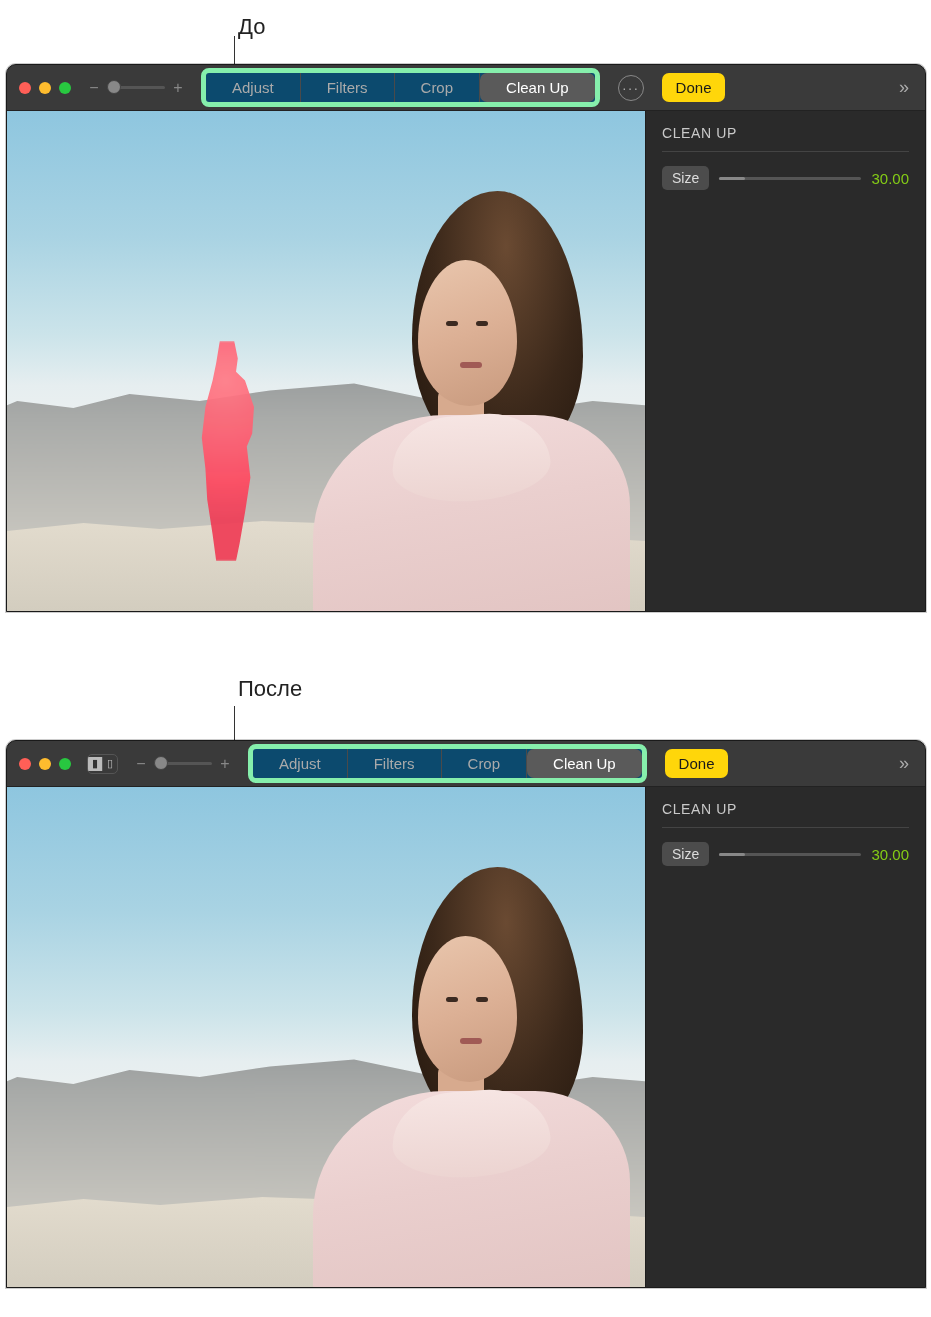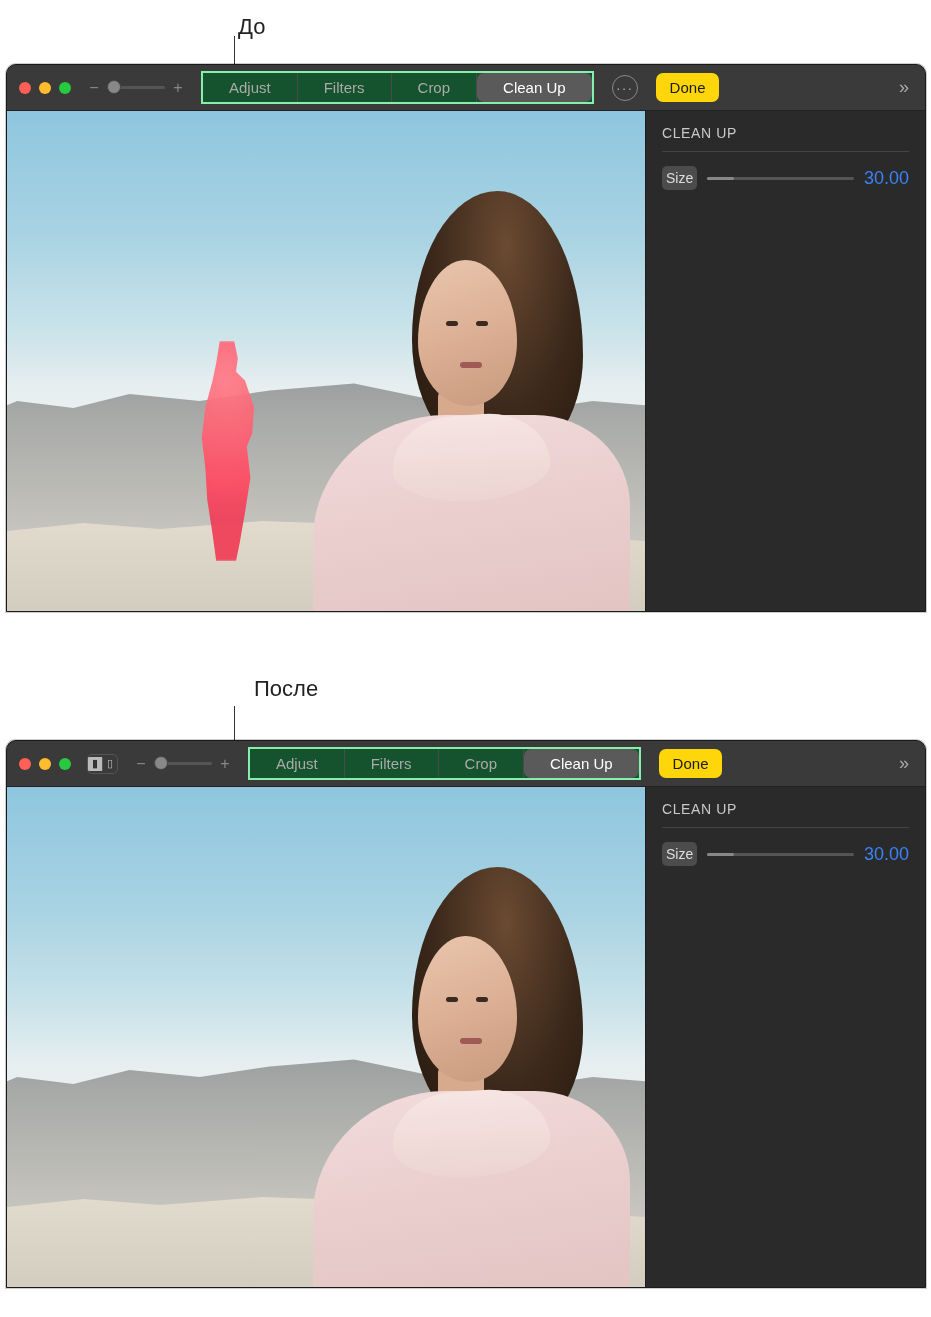--- a/index.html
+++ b/index.html
@@ -39,22 +39,22 @@
     .compare-toggle span { width: 14px; height: 14px; display: flex; align-items: center; justify-content: center; font-size: 11px; color: #bbb; }
     .compare-toggle .filled { background: #bbb; color: #333; }
     .compare-toggle .sep { width: 1px; height: 14px; background: #555; }
 
     .zoom { display: flex; align-items: center; gap: 6px; margin-left: 8px; color: #888; }
     .zoom .minus, .zoom .plus { font-size: 16px; width: 14px; text-align: center; }
     .zoom .track { width: 58px; height: 3px; background: #555; border-radius: 2px; position: relative; }
     .zoom .thumb { position: absolute; width: 14px; height: 14px; border-radius: 50%; background: #888; border: 1px solid #444; top: -6px; left: 0; }
 
     .segmented {
-      display: flex; background: #14532d; border-radius: 0; margin-left: 8px;
-      border: 2px solid #86efac;
+      display: flex; background: #0c4a6e; border-radius: 8px; margin-left: 8px;
+      border: 5px solid #86efac;
       flex: 0 0 auto;
     }
     .segmented .seg {
       padding: 6px 26px; color: #aaa; font-size: 15px; border-right: 1px solid #4a4a4a;
       cursor: pointer;
     }
     .segmented .seg:last-child { border-right: none; }
     .segmented .seg.active { background: #5a5a5a; color: #fff; border-radius: 7px; }
 
     .more-btn {
@@ -127,24 +127,24 @@
       transform: rotate(-4deg);
     }
 
     .sidebar {
       width: 280px; background: #2a2a2a; color: #ccc; padding: 14px 16px;
       border-left: 1px solid #1e1e1e;
     }
     .panel-title { font-size: 14px; letter-spacing: .6px; color: #c9c9c9; margin-bottom: 10px; }
     .divider { height: 1px; background: #444; margin-bottom: 14px; }
     .row { display: flex; align-items: center; gap: 10px; }
-    .chip { background: #4c4c4c; color: #ddd; font-size: 14px; padding: 4px 4px; border-radius: 5px; }
+    .chip { background: #4c4c4c; color: #ddd; font-size: 14px; padding: 4px 10px; border-radius: 5px; }
     .slider { flex: 1; height: 3px; background: #555; border-radius: 2px; position: relative; }
     .slider .fill { position: absolute; height: 100%; background: #888; border-radius: 2px; left: 0; width: 18%; }
-    .value { font-size: 18px; color: #3b82f6; font-variant-numeric: tabular-nums; }
+    .value { font-size: 15px; color: #84cc16; font-variant-numeric: tabular-nums; }
 
     .wrap { position: relative; width: 931px; margin: 0 auto; }
     .section1 { height: 640px; position: relative; }
     .section2 { height: 680px; position: relative; }
   </style>
 </head>
 <body>
 
 <div class="wrap">
 
@@ -203,21 +203,21 @@
                 <div class="fill"></div>
               </div>
             <div class="value">30.00</div>
           </div>
         </div>
       </div>
     </div>
   </div>
 
   <div class="section2">
-    <div class="callout-label" style="left:254px; top:36px;">После</div>
+    <div class="callout-label" style="left:238px; top:36px;">После</div>
     <div class="callout-line" style="left:234px; top:66px; height:300px;"></div>
 
     <div class="window" style="position:absolute; top:100px;">
       <div class="titlebar">
         <div class="traffic">
           <div class="dot red"></div>
           <div class="dot yellow"></div>
           <div class="dot green"></div>
         </div>
         <div class="compare-toggle">

